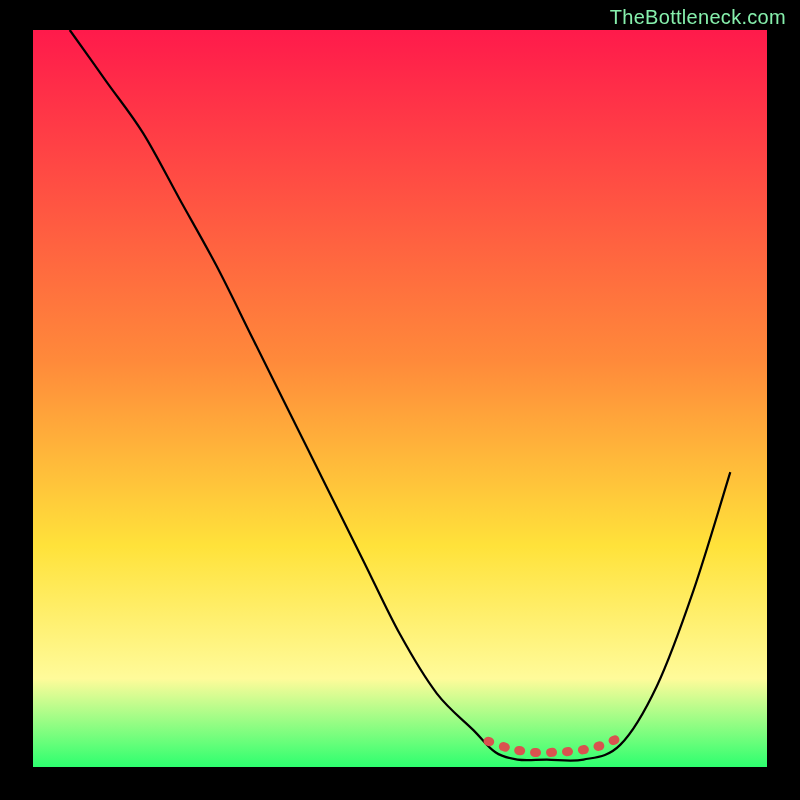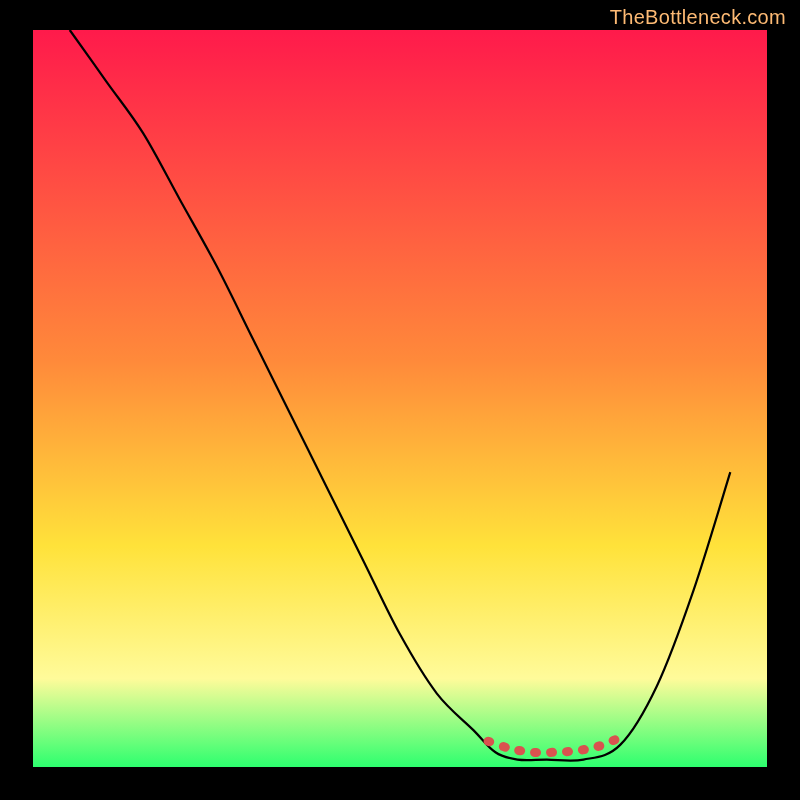--- a/index.html
+++ b/index.html
@@ -15,21 +15,21 @@
     position: absolute;
     top: 0;
     left: 0;
     width: 800px;
     height: 800px;
   }
   .watermark {
     position: absolute;
     top: 6px;
     right: 14px;
-    color: #fdba74;
+    color: #86efac;
     font-size: 20px;
     font-weight: 500;
     letter-spacing: 0.3px;
     z-index: 5;
   }
   svg { display: block; }
 </style>
 </head>
 <body>
 

